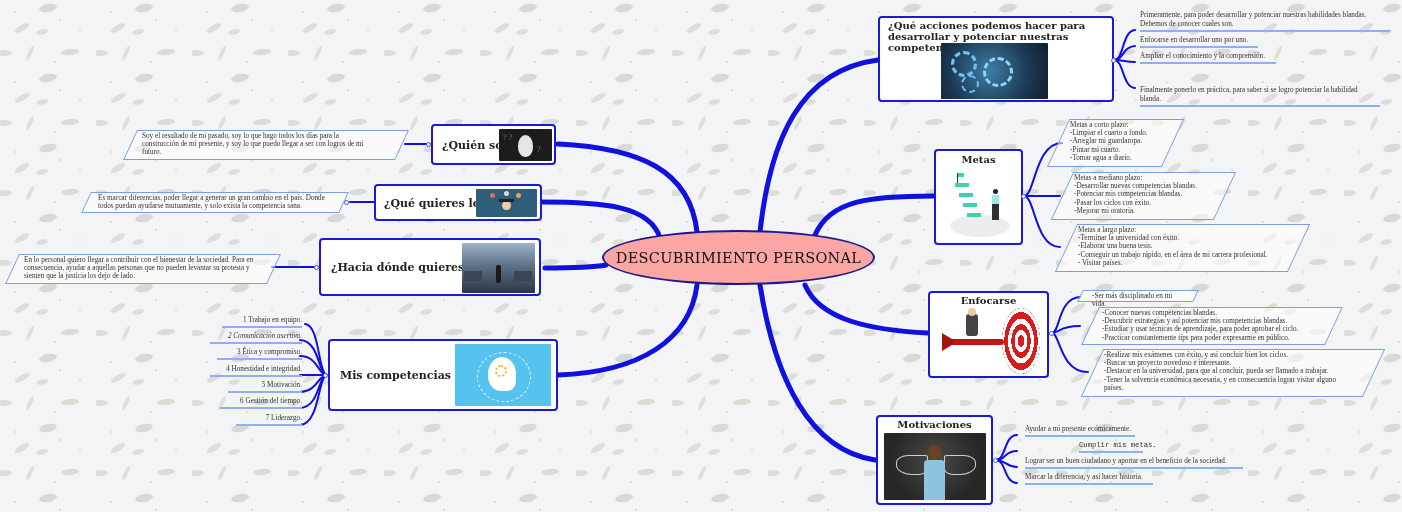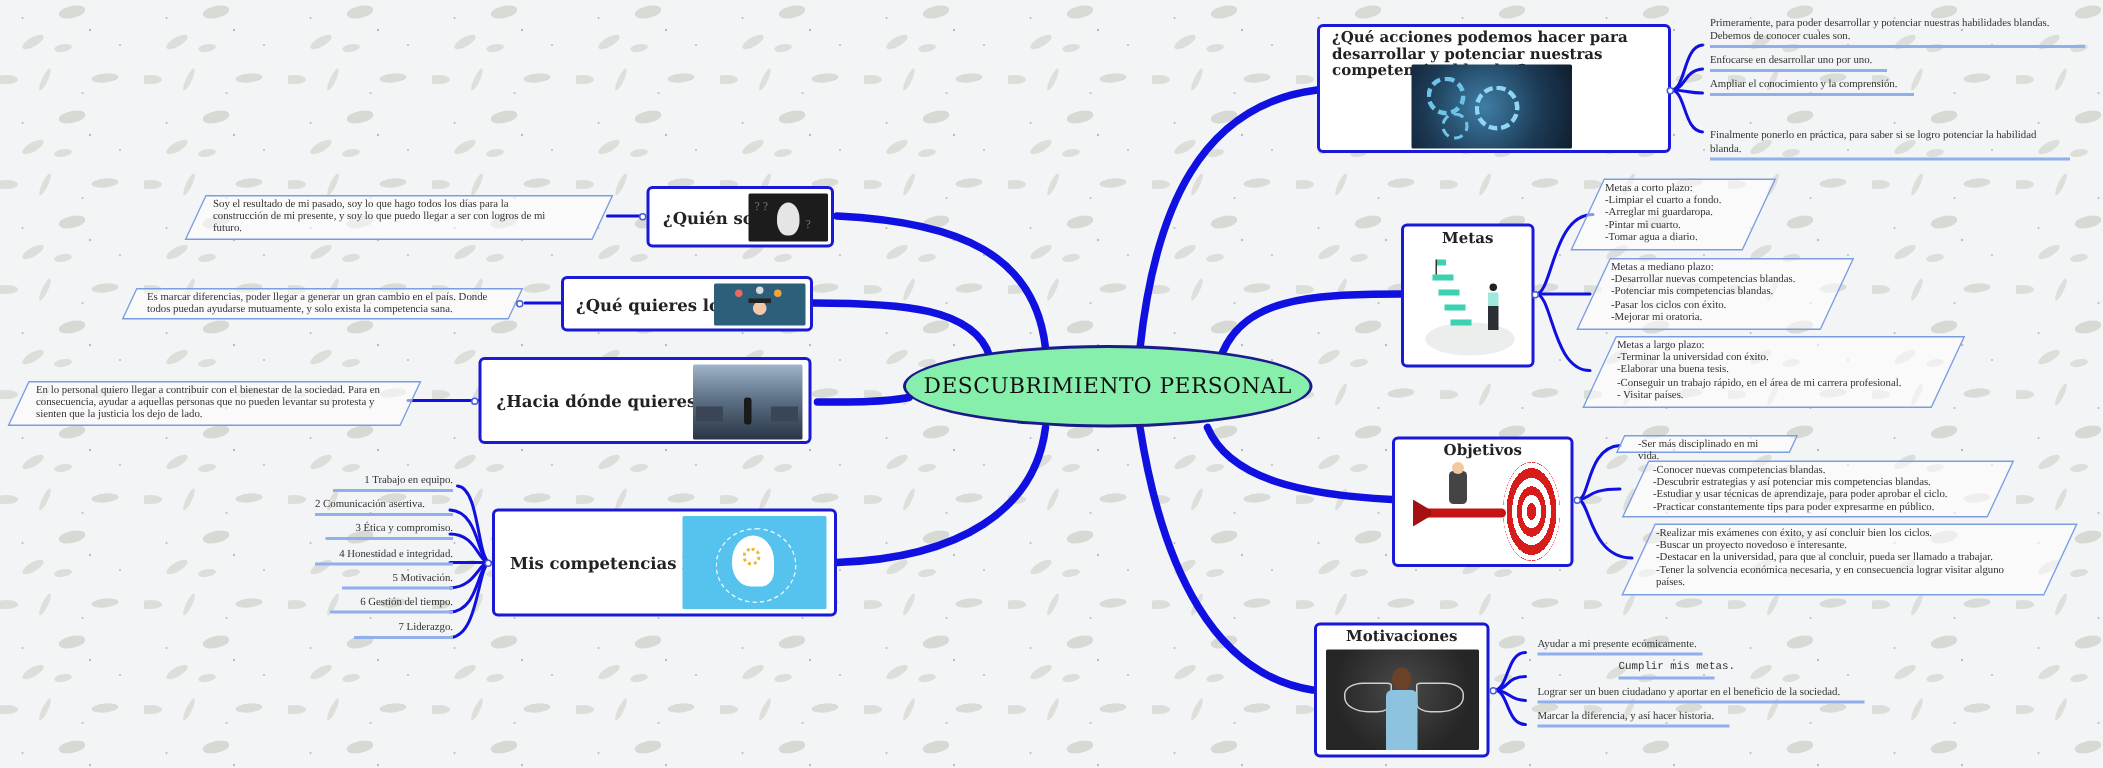--- a/index.html
+++ b/index.html
@@ -27,21 +27,21 @@
   }
   .para .txt { position:relative; padding:2px 8px 2px 12px; white-space:pre-line; }
   .leaf {
     position:absolute; z-index:2; font-size:7.2px; color:#333; white-space:nowrap;
     border-bottom:2px solid #8fb0ec; padding-bottom:1px; line-height:9px;
   }
   .leaf.multi { white-space:pre-line; }
   .dot { position:absolute; z-index:3; width:5px; height:5px; border:1px solid #4a5ad8; border-radius:50%; background:#fff; box-sizing:border-box; }
   .center {
     position:absolute; z-index:3; left:602px; top:230px; width:273px; height:55px;
-    border:2px solid #1a1a8a; border-radius:50%; background:#86efac; box-sizing:border-box;
+    border:2px solid #1a1a8a; border-radius:50%; background:#fca5a5; box-sizing:border-box;
     display:flex; align-items:center; justify-content:center;
     font-family:"DejaVu Serif", serif; font-size:14.5px; color:#111; letter-spacing:0.3px;
   }
 </style>
 </head>
 <body>
 
 <svg class="bg" width="1402" height="512">
   <defs>
     <pattern id="pat" width="96" height="70" patternUnits="userSpaceOnUse">
@@ -158,21 +158,21 @@
 <div class="node" style="left:328px;top:339px;width:230px;height:72px;">
   <span class="node-title" style="position:absolute;left:10px;top:28px;">Mis competencias blandas</span>
   <div class="img" style="left:125px;top:3px;width:96px;height:62px;background:#56c3ee;">
     <div style="position:absolute;left:33px;top:13px;width:28px;height:34px;border-radius:50% 50% 30% 45%;background:#fff;"></div>
     <div style="position:absolute;left:40px;top:21px;width:8px;height:8px;border-radius:50%;border:2px dotted #f2b233;"></div>
     <div style="position:absolute;left:22px;top:8px;width:52px;height:48px;border-radius:50%;border:1px dashed #e6f6fd;"></div>
   </div>
 </div>
 <div class="dot" style="left:323px;top:373px;"></div>
 <div class="leaf" style="right:1100px;top:316px;width:80px;text-align:right;">1  Trabajo en equipo.</div>
-<div class="leaf" style="right:1100px;top:332px;width:92px;text-align:left;">2  Comunicación asertiva.</div>
+<div class="leaf" style="right:1100px;top:332px;width:92px;text-align:right;font-style:italic;">2  Comunicación asertiva.</div>
 <div class="leaf" style="right:1100px;top:348px;width:85px;text-align:right;">3  Ética y compromiso.</div>
 <div class="leaf" style="right:1100px;top:365px;width:92px;text-align:right;">4  Honestidad e integridad.</div>
 <div class="leaf" style="right:1100px;top:381px;width:74px;text-align:right;">5  Motivación.</div>
 <div class="leaf" style="right:1100px;top:397px;width:82px;text-align:right;font-family:Liberation Serif, serif;">6  Gestión del tiempo.</div>
 <div class="leaf" style="right:1100px;top:414px;width:66px;text-align:right;">7  Liderazgo.</div>
 
 <div class="node" style="left:878px;top:16px;width:236px;height:86px;">
   <div class="node-title" style="position:absolute;left:8px;top:2px;width:224px;font-size:10px;line-height:11px;">¿Qué acciones podemos hacer para desarrollar y potenciar nuestras competencias blandas?</div>
   <div class="img" style="left:61px;top:25px;width:107px;height:56px;background:radial-gradient(circle at 45% 50%,#3f7ea6 0%,#1c3a55 60%,#0f1e2e 100%);">
     <div style="position:absolute;left:10px;top:8px;width:20px;height:20px;border-radius:50%;border:3px dashed #6ec3e8;"></div>
@@ -223,21 +223,21 @@
 <div class="para" style="left:1066px;top:224px;width:233px;height:48px;">
   <div class="shape"></div>
     <div class="txt">Metas a largo plazo:
 -Terminar la universidad con éxito.
 -Elaborar una buena tesis.
 -Conseguir un trabajo rápido, en el área de mi carrera profesional.
 - Visitar países.</div>
 </div>
 
 <div class="node" style="left:928px;top:291px;width:121px;height:87px;">
-  <div class="node-title" style="position:absolute;left:0;right:0;top:2px;text-align:center;font-size:10px;">Objetivos</div>
+  <div class="node-title" style="position:absolute;left:0;right:0;top:2px;text-align:center;font-size:10px;">Enfocarse</div>
   <div class="img" style="left:10px;top:15px;width:104px;height:68px;">
     <div style="position:absolute;left:62px;top:0;width:38px;height:66px;border-radius:50%;background:radial-gradient(ellipse,#d81c1c 0 12%,#fff 12% 24%,#d81c1c 24% 36%,#fff 36% 48%,#d81c1c 48% 62%,#fff 62% 70%,#d81c1c 70%);"></div>
     <div style="position:absolute;left:2px;top:31px;width:62px;height:6px;background:#c41414;border-radius:3px;"></div>
     <div style="position:absolute;left:2px;top:25px;width:12px;height:18px;background:#a51010;clip-path:polygon(0 0,100% 40%,100% 60%,0 100%);"></div>
     <div style="position:absolute;left:26px;top:6px;width:12px;height:22px;background:#444;border-radius:3px;"></div>
     <div style="position:absolute;left:28px;top:0;width:8px;height:8px;border-radius:50%;background:#f1c8a2;"></div>
   </div>
 </div>
 <div class="dot" style="left:1049px;top:331px;"></div>
 <div class="para" style="left:1080px;top:290px;width:116px;height:12px;">

